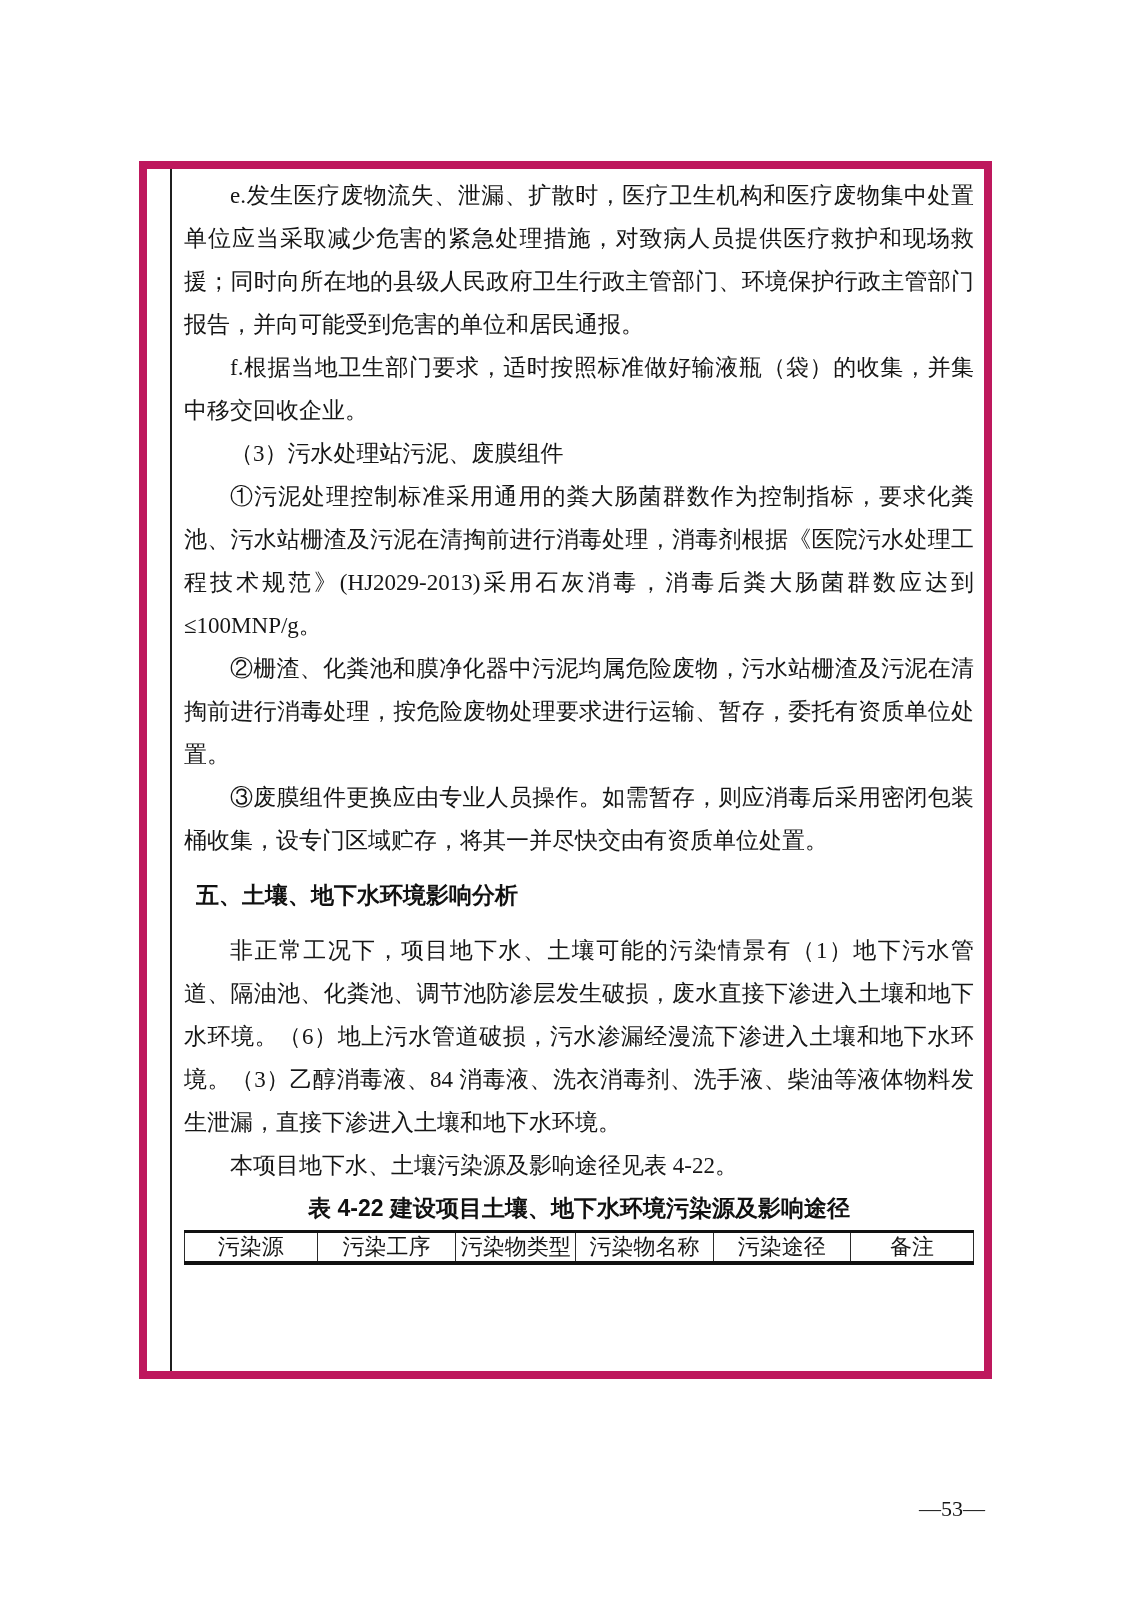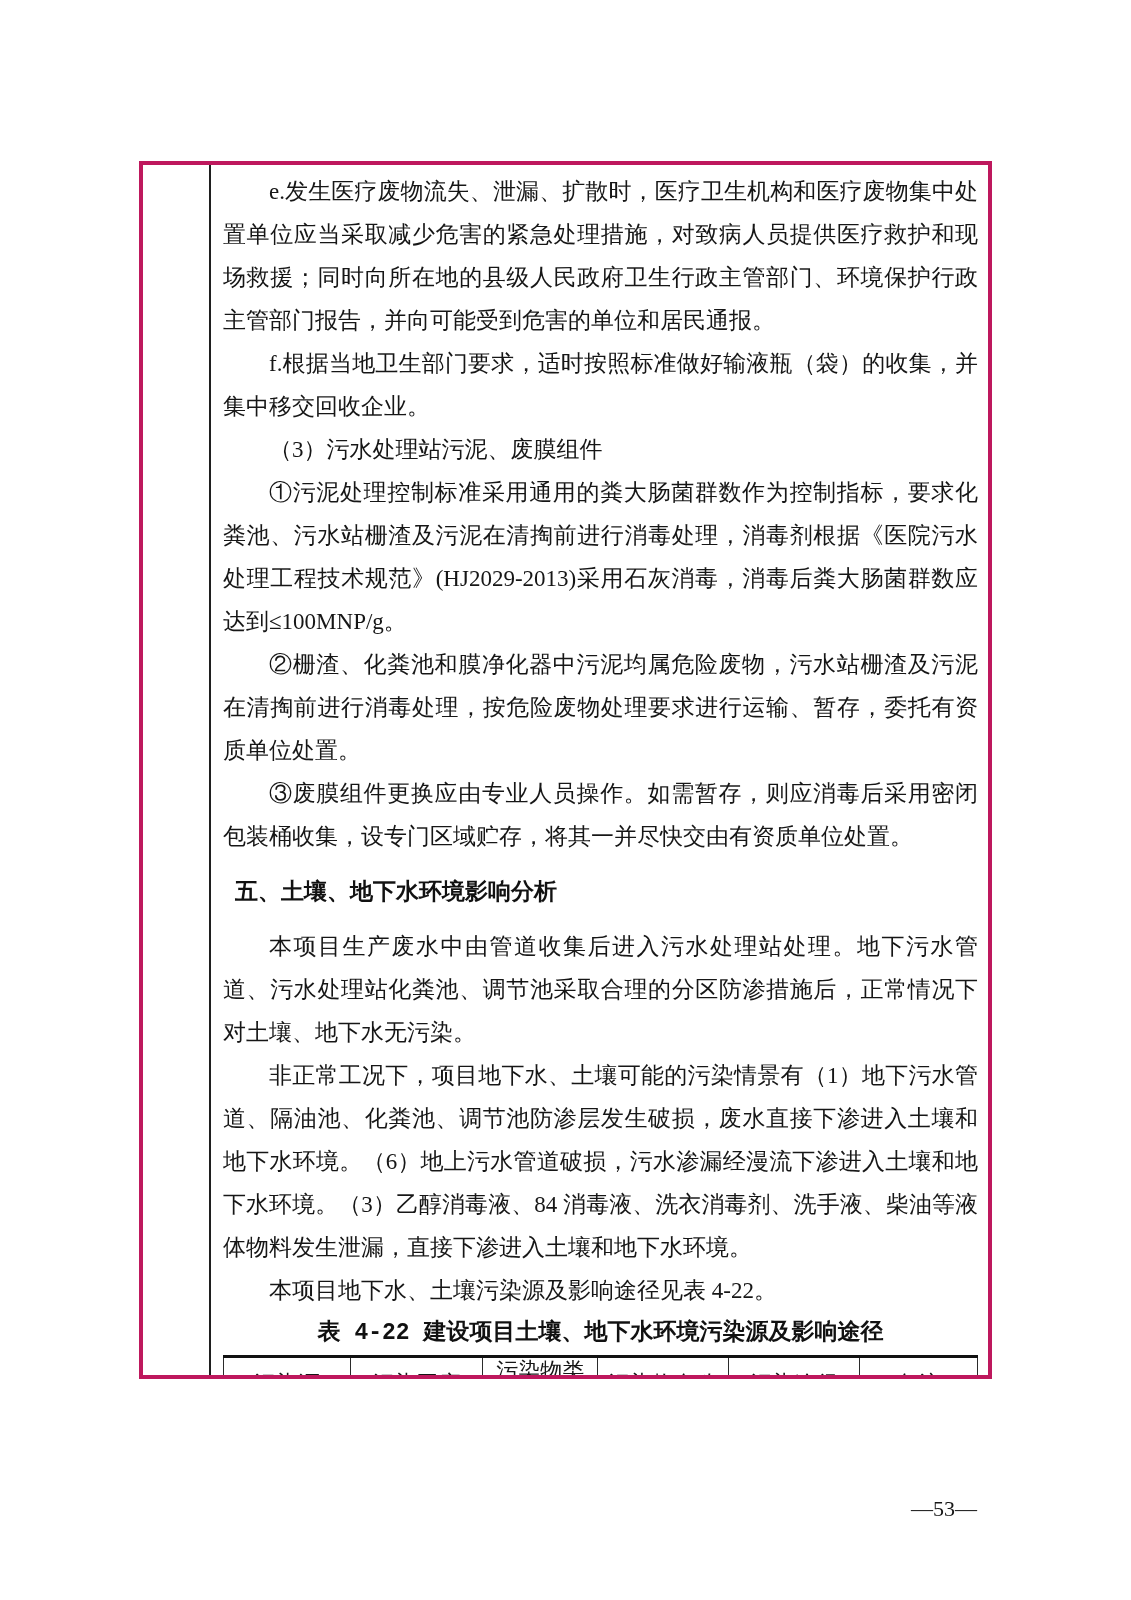--- a/index.html
+++ b/index.html
@@ -7,25 +7,24 @@
     width: 1131px; height: 1600px;
     background: #ffffff;
     position: relative;
     font-family: "Liberation Serif", "DejaVu Serif", serif;
     color: #161616;
   }
   .content-box {
     position: absolute;
     left: 139px; top: 161px;
     width: 853px; height: 1218px;
-    border: 4px solid #be185d;
+    border: 8px solid #be185d;
     box-sizing: border-box;
     display: flex;
     background: #ffffff;
-    padding-left: 43px;
   }
   .left-strip {
     flex: none;
     width: 23px;
     border-right: 2px solid #1f1f1f;
   }
   .main {
     flex: 1;
     padding: 5px 10px 0 12px;
     overflow: hidden;
@@ -45,21 +44,21 @@
     font-family: "Liberation Sans", "DejaVu Sans", sans-serif;
     color: #111111;
   }
   .heading.sub { text-indent: 2em; }
   .table-caption {
     margin: 0;
     font-size: 23px;
     line-height: 43px;
     font-weight: bold;
     text-align: center;
-    font-family: Liberation Mono, monospace;
+    font-family: Liberation Sans, sans-serif;
     color: #111111;
   }
   table.pollution {
     width: 100%;
     border-collapse: collapse;
     table-layout: fixed;
     border-top: 3px solid #111111;
     border-bottom: 4px solid #111111;
   }
   table.pollution th, table.pollution td {
@@ -71,42 +70,41 @@
     vertical-align: middle;
     padding: 0 2px;
     overflow: hidden;
     word-break: break-all;
   }
   table.pollution thead th { height: 28px; }
   .page-number {
     position: absolute;
     left: 903px; top: 1496px;
     width: 82px;
-    text-align: center;
+    text-align: right;
     font-size: 22px;
     color: #161616;
   }
 </style>
 </head>
 <body>
 
 <div class="content-box">
   <div class="left-strip"></div>
   <div class="main">
 
     <p class="para">e.发生医疗废物流失、泄漏、扩散时，医疗卫生机构和医疗废物集中处置单位应当采取减少危害的紧急处理措施，对致病人员提供医疗救护和现场救援；同时向所在地的县级人民政府卫生行政主管部门、环境保护行政主管部门报告，并向可能受到危害的单位和居民通报。</p>
     <p class="para">f.根据当地卫生部门要求，适时按照标准做好输液瓶（袋）的收集，并集中移交回收企业。</p>
     <p class="para">（3）污水处理站污泥、废膜组件</p>
     <p class="para">①污泥处理控制标准采用通用的粪大肠菌群数作为控制指标，要求化粪池、污水站栅渣及污泥在清掏前进行消毒处理，消毒剂根据《医院污水处理工程技术规范》(HJ2029-2013)采用石灰消毒，消毒后粪大肠菌群数应达到≤100MNP/g。</p>
     <p class="para">②栅渣、化粪池和膜净化器中污泥均属危险废物，污水站栅渣及污泥在清掏前进行消毒处理，按危险废物处理要求进行运输、暂存，委托有资质单位处置。</p>
     <p class="para">③废膜组件更换应由专业人员操作。如需暂存，则应消毒后采用密闭包装桶收集，设专门区域贮存，将其一并尽快交由有资质单位处置。</p>
 
     <p class="heading">五、土壤、地下水环境影响分析</p>
 
-    <p class="para">本项目生产废水中由管道收集后进入污水处理站处理。地下污水管道、污水处理站化粪池、调节池采取合理的分区防渗措施后，正常情况下对土壤、地下水无污染。</p>
     <p class="para">非正常工况下，项目地下水、土壤可能的污染情景有（1）地下污水管道、隔油池、化粪池、调节池防渗层发生破损，废水直接下渗进入土壤和地下水环境。（6）地上污水管道破损，污水渗漏经漫流下渗进入土壤和地下水环境。（3）乙醇消毒液、84 消毒液、洗衣消毒剂、洗手液、柴油等液体物料发生泄漏，直接下渗进入土壤和地下水环境。</p>
     <p class="para">本项目地下水、土壤污染源及影响途径见表 4-22。</p>
 
     <p class="table-caption">表 4-22 建设项目土壤、地下水环境污染源及影响途径</p>
 
     <table class="pollution">
       <colgroup>
         <col style="width:16.8%">
         <col style="width:17.6%">
         <col style="width:15.2%">

